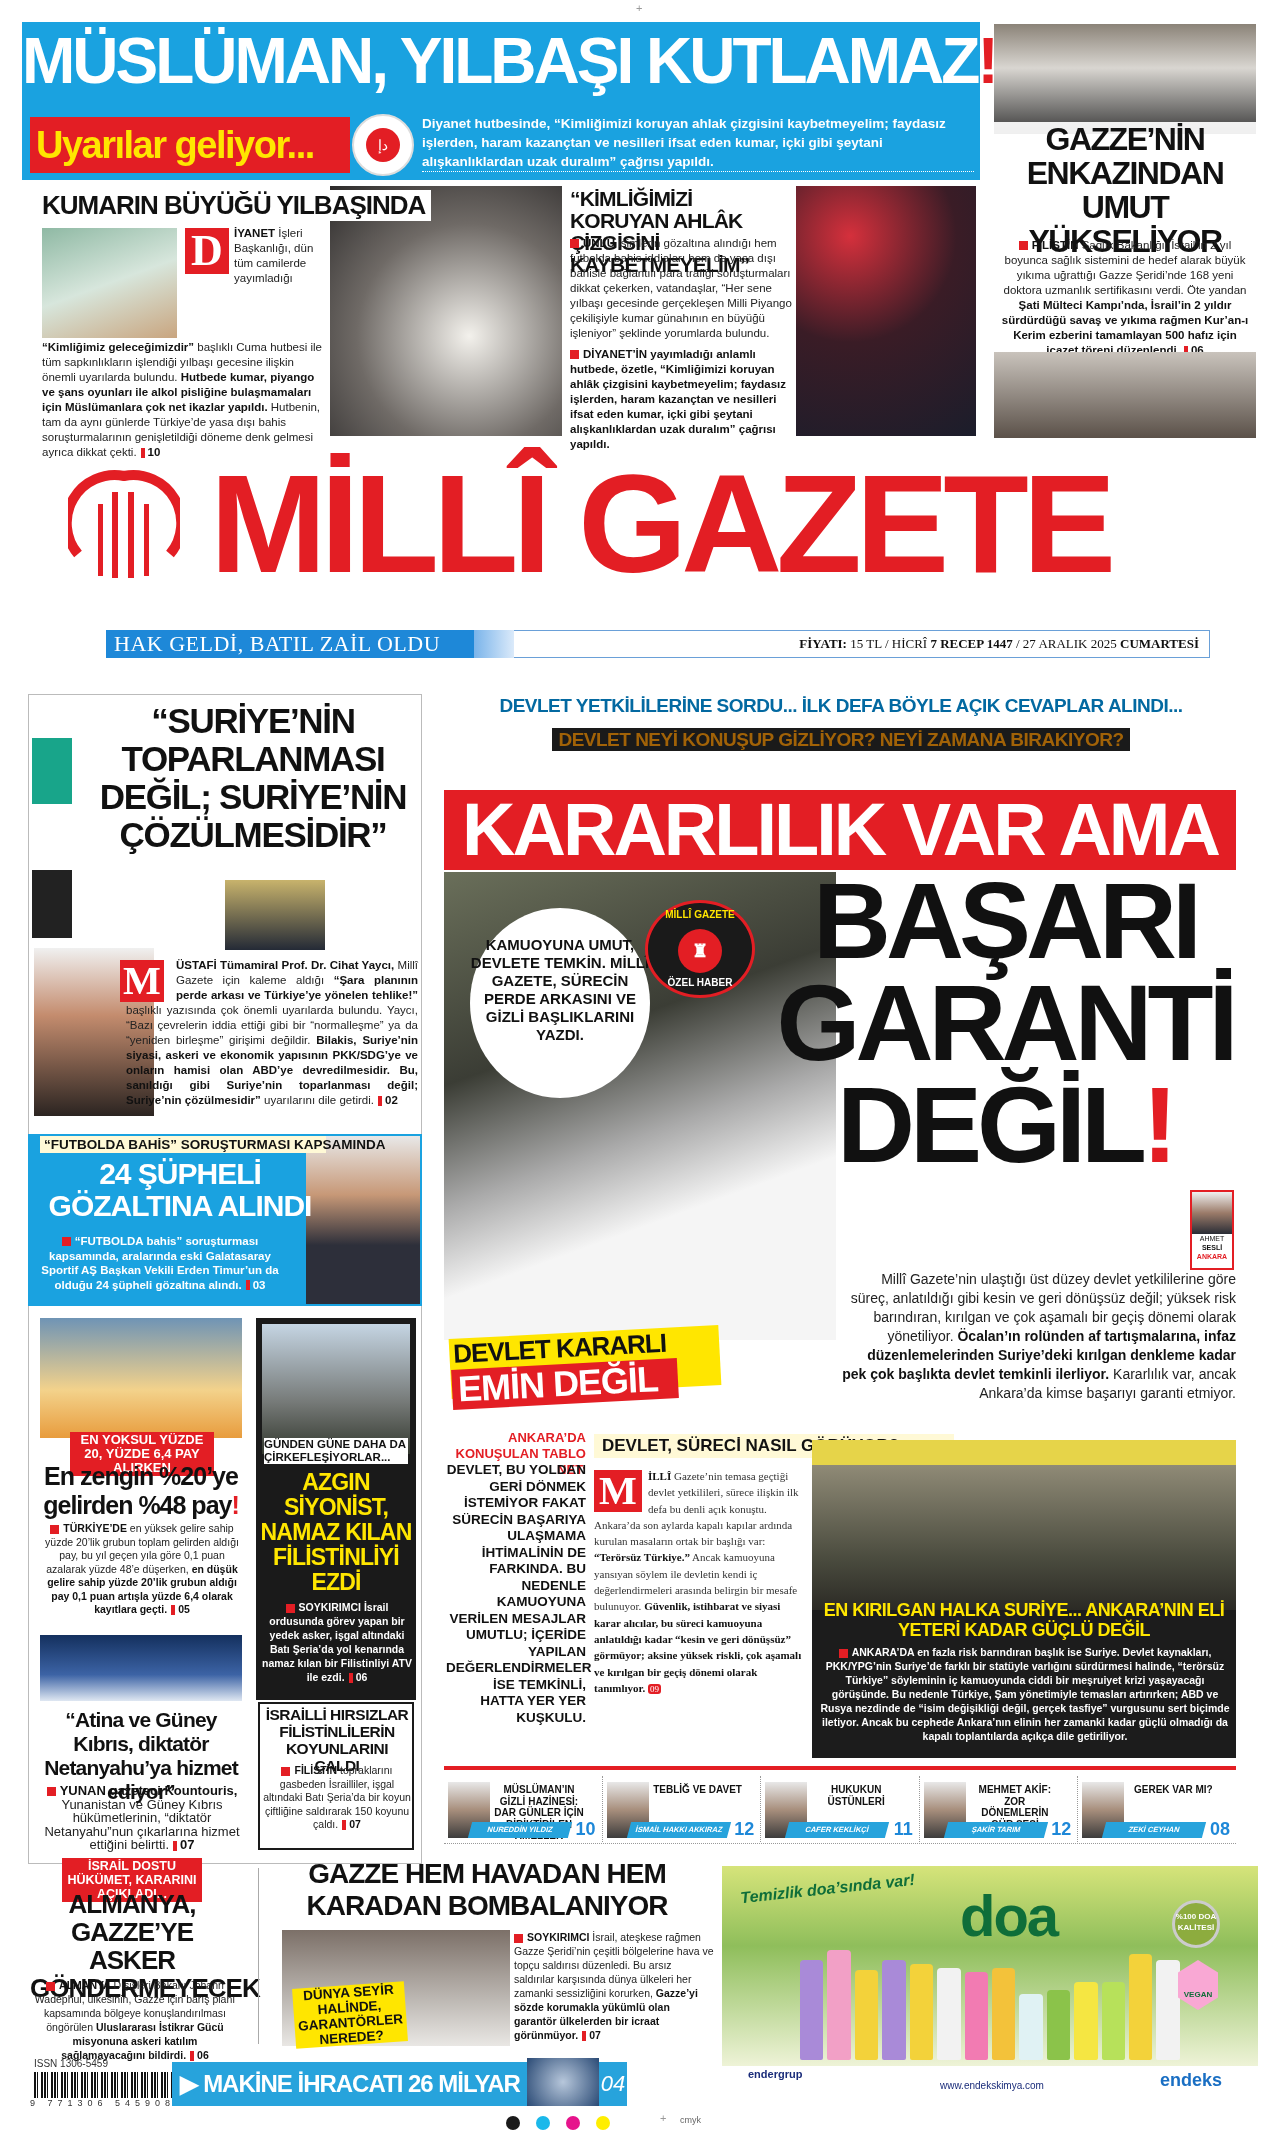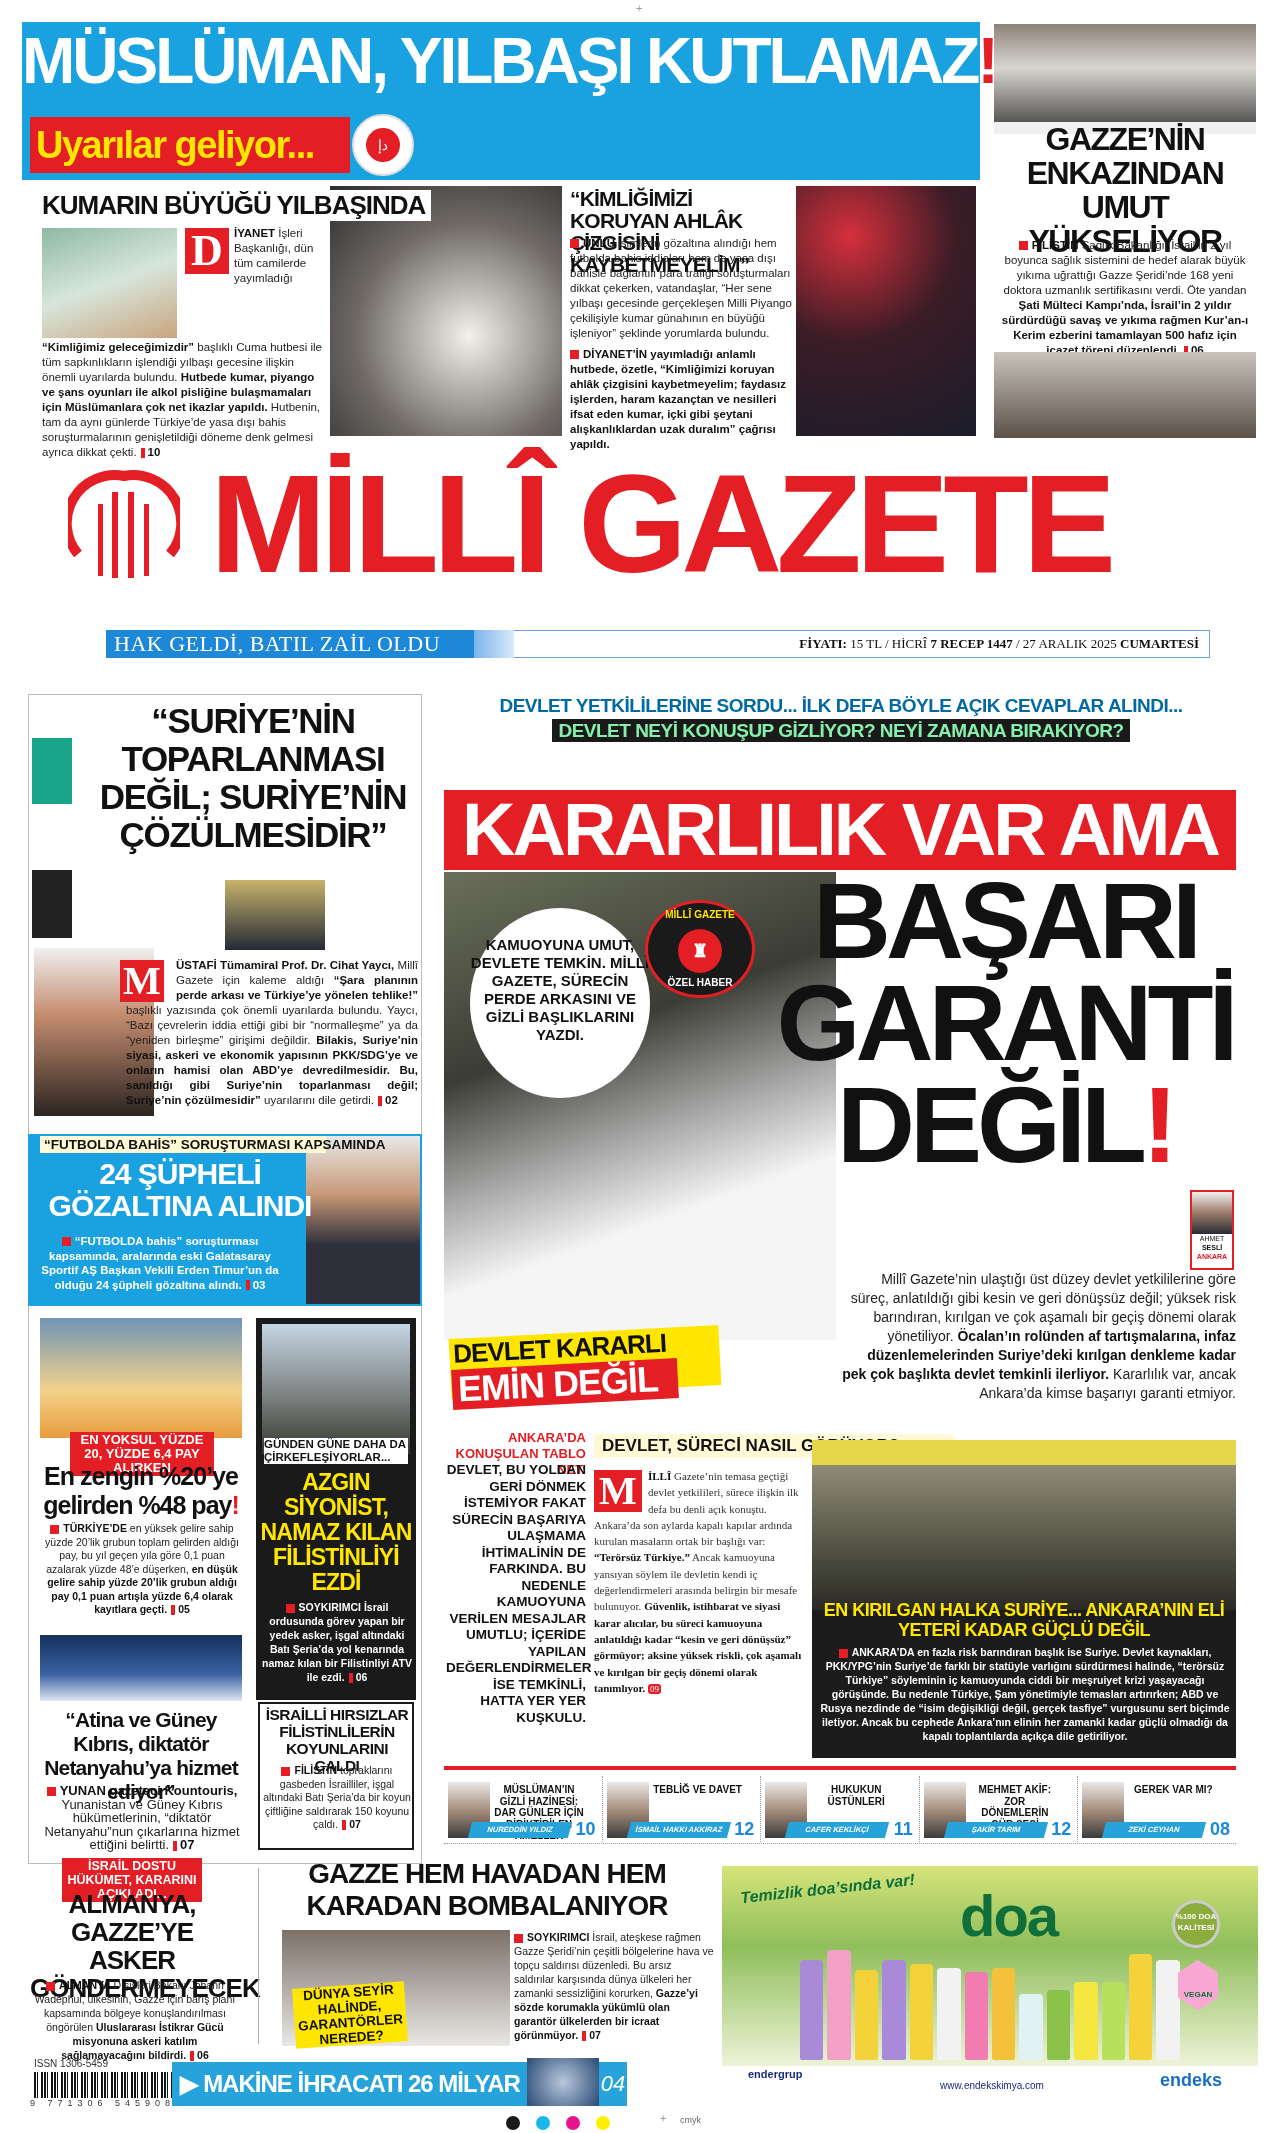--- a/index.html
+++ b/index.html
@@ -69,21 +69,21 @@
 #atv-head{left:258px;top:1470px;width:156px;text-align:center;color:#ffe600;font-size:23px;font-weight:bold;line-height:25px;letter-spacing:-0.8px}
 #atv-text{left:262px;top:1600px;width:150px;text-align:center;color:#fff;font-weight:bold;font-size:10.5px;line-height:14px}
 #atv-text .pg{color:#fff}
 #koyun-box{left:258px;top:1702px;width:156px;height:148px;border:2px solid #1a1a1a}
 #koyun-head{left:262px;top:1706px;width:150px;text-align:center;font-size:15.5px;font-weight:bold;line-height:17px;letter-spacing:-0.5px}
 #koyun-text{left:262px;top:1764px;width:150px;text-align:center;font-size:10.5px;line-height:13.5px}
 
 #kozmik{left:446px;top:694px;width:790px;text-align:center;font-size:19px;font-weight:bold;line-height:23px;letter-spacing:-0.5px}
 #kozmik .l1{color:#e31e24}
 #kozmik .l2{color:#0369a1}
-#kozmik .l3{display:inline-block;background:#1a1a1a;color:#86efac;padding:0 6px;margin-top:2px}
+#kozmik .l3{display:inline-block;background:#1a1a1a;color:#a16207;padding:0 6px;margin-top:11px}
 #kararlilik{left:444px;top:790px;width:792px;height:80px;background:#e31e24;color:#fff;text-align:center;font-size:74px;font-weight:bold;line-height:80px;letter-spacing:-3px;white-space:nowrap}
 #main-img{left:444px;top:872px;width:392px;height:468px;background:linear-gradient(160deg,#6a6f5a,#3b3d35 35%,#a9a9a9 55%,#f5f5f5 70%)}
 #bubble{left:470px;top:908px;width:180px;height:190px;border-radius:50%;background:#fff;text-align:center;font-size:15px;font-weight:bold;line-height:18px;padding-top:28px}
 #ozel-badge{left:645px;top:900px;width:110px;height:98px;border-radius:50%;background:#1a1a1a;border:3px solid #e31e24;color:#ffe600;text-align:center;font-size:10px;font-weight:bold}
 #ozel-badge .c{position:absolute;left:30px;top:26px;width:44px;height:44px;border-radius:50%;background:#e31e24;color:#fff;line-height:44px;font-size:18px}
 #ozel-badge .t1{position:absolute;top:6px;left:0;width:100%;color:#ffe600}
 #ozel-badge .t2{position:absolute;top:74px;left:0;width:100%;color:#fff}
 #basari{left:770px;top:870px;width:470px;text-align:center;font-size:108px;font-weight:bold;line-height:102px;letter-spacing:-5px;color:#111}
 #basari .bang{color:#e31e24}
 #author{left:1190px;top:1190px;width:44px;height:80px;border:2px solid #e31e24;background:#fff;text-align:center;font-size:7px;line-height:9px}
@@ -147,20 +147,21 @@
 </head>
 <body>
 
 <span class="abs" id="top-cross">+</span>
 <div class="abs" id="top-banner">
   <div class="abs" id="top-title"><span>MÜSLÜMAN, YILBAŞI KUTLAMAZ</span><span class="bang">!</span></div>
   <div class="abs" id="warn-box">Uyarılar geliyor...</div>
   <div class="abs" id="diyanet-logo">
       <div class="inner">دإ</div>
     </div>
+  <div class="abs" id="top-quote">Diyanet hutbesinde, “Kimliğimizi koruyan ahlak çizgisini kaybetmeyelim; faydasız işlerden, haram kazançtan ve nesilleri ifsat eden kumar, içki gibi şeytani alışkanlıklardan uzak duralım” çağrısı yapıldı.</div>
 </div>
 
 <div class="abs" id="kumar-img2"></div>
 <div class="abs" id="kumar-head">KUMARIN BÜYÜĞÜ YILBAŞINDA</div>
 <div class="abs" id="kumar-img1"></div>
 <div class="abs" id="drop-d">D</div>
 <div class="abs txt" id="kumar-text1"><b>İYANET</b><span> İşleri Başkanlığı, dün tüm camilerde yayımladığı </span></div>
 <div class="abs txt" id="kumar-text2"><b>“Kimliğimiz geleceğimizdir”</b><span> başlıklı Cuma hutbesi ile tüm sapkınlıkların işlendiği yılbaşı gecesine ilişkin önemli uyarılarda bulundu. </span><b>Hutbede kumar, piyango ve şans oyunları ile alkol pisliğine bulaşmamaları için Müslümanlara çok net ikazlar yapıldı.</b><span> Hutbenin, tam da aynı günlerde Türkiye’de yasa dışı bahis soruşturmalarının genişletildiği döneme denk gelmesi ayrıca dikkat çekti.</span><span class="pg">10</span></div>
 
 <div class="abs" id="kimlik-head">“KİMLİĞİMİZİ KORUYAN AHLÂK ÇİZGİSİNİ KAYBETMEYELİM”</div>

